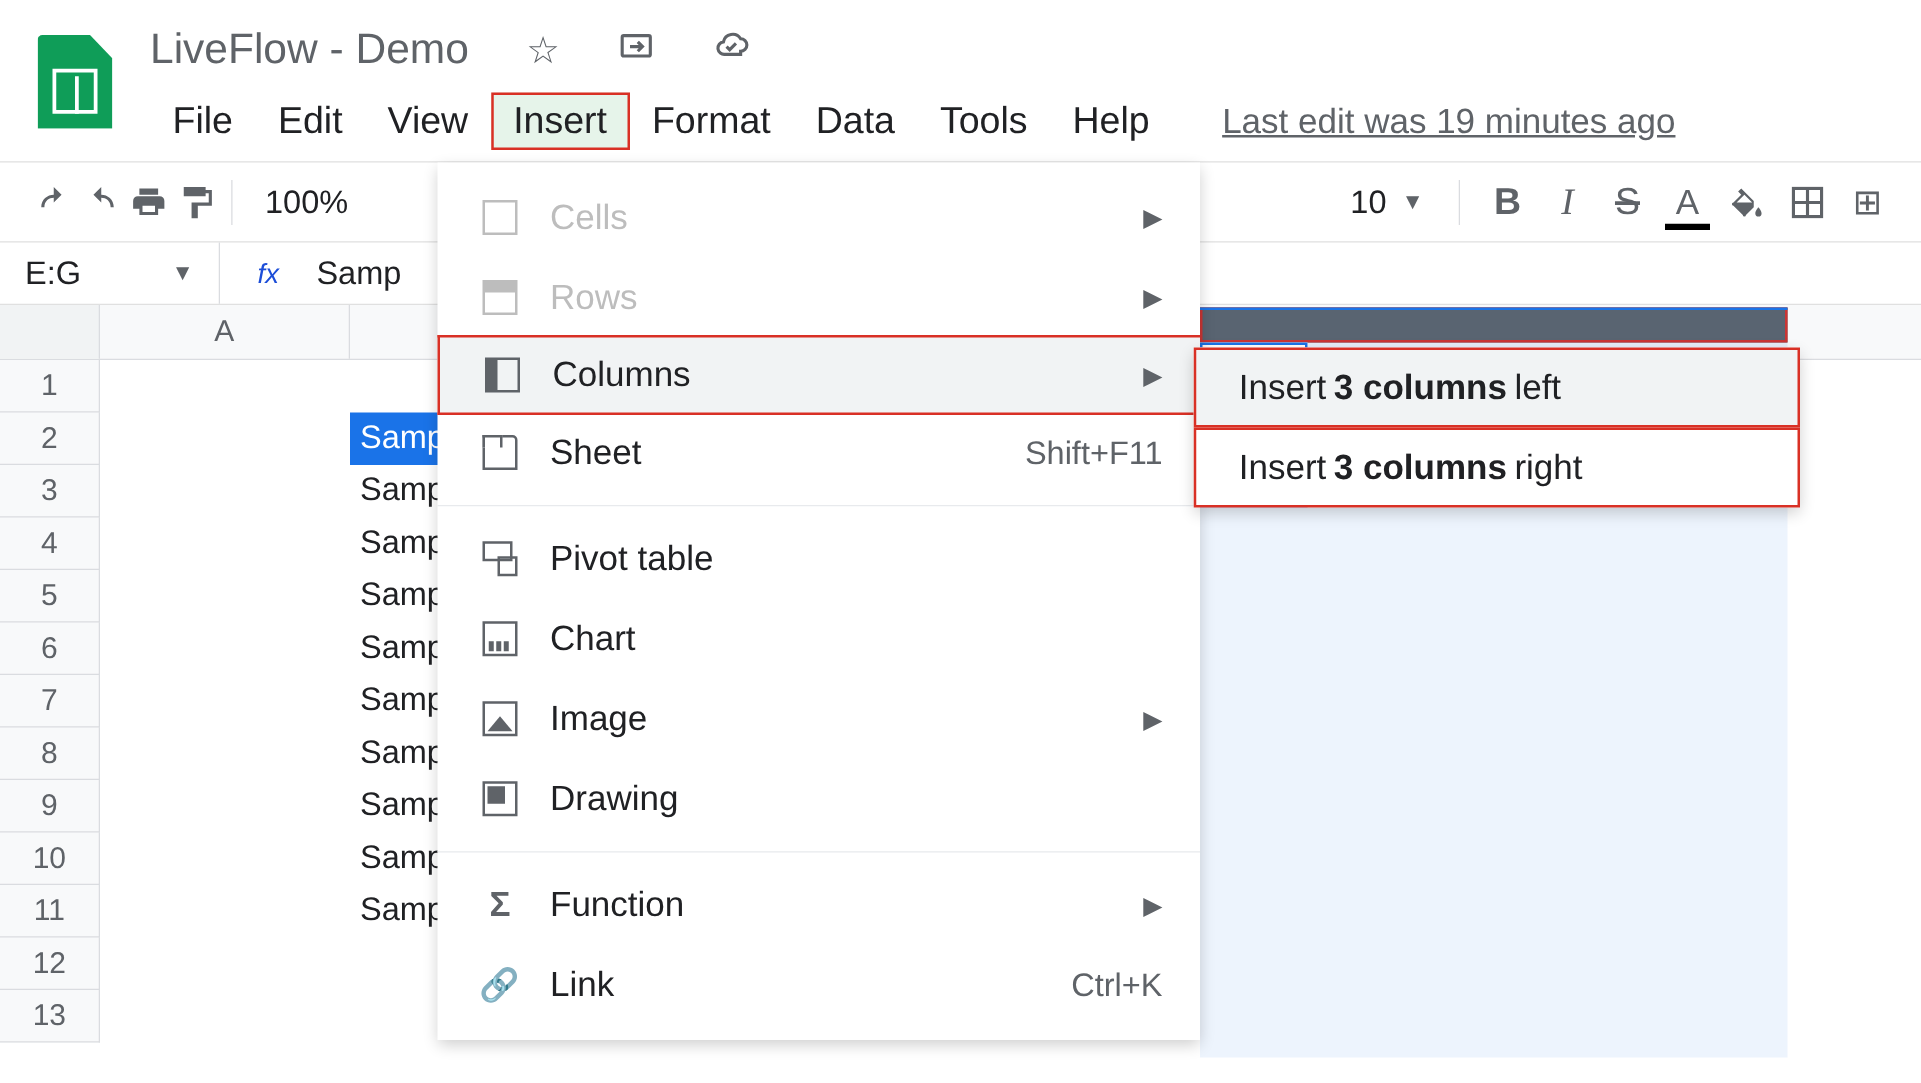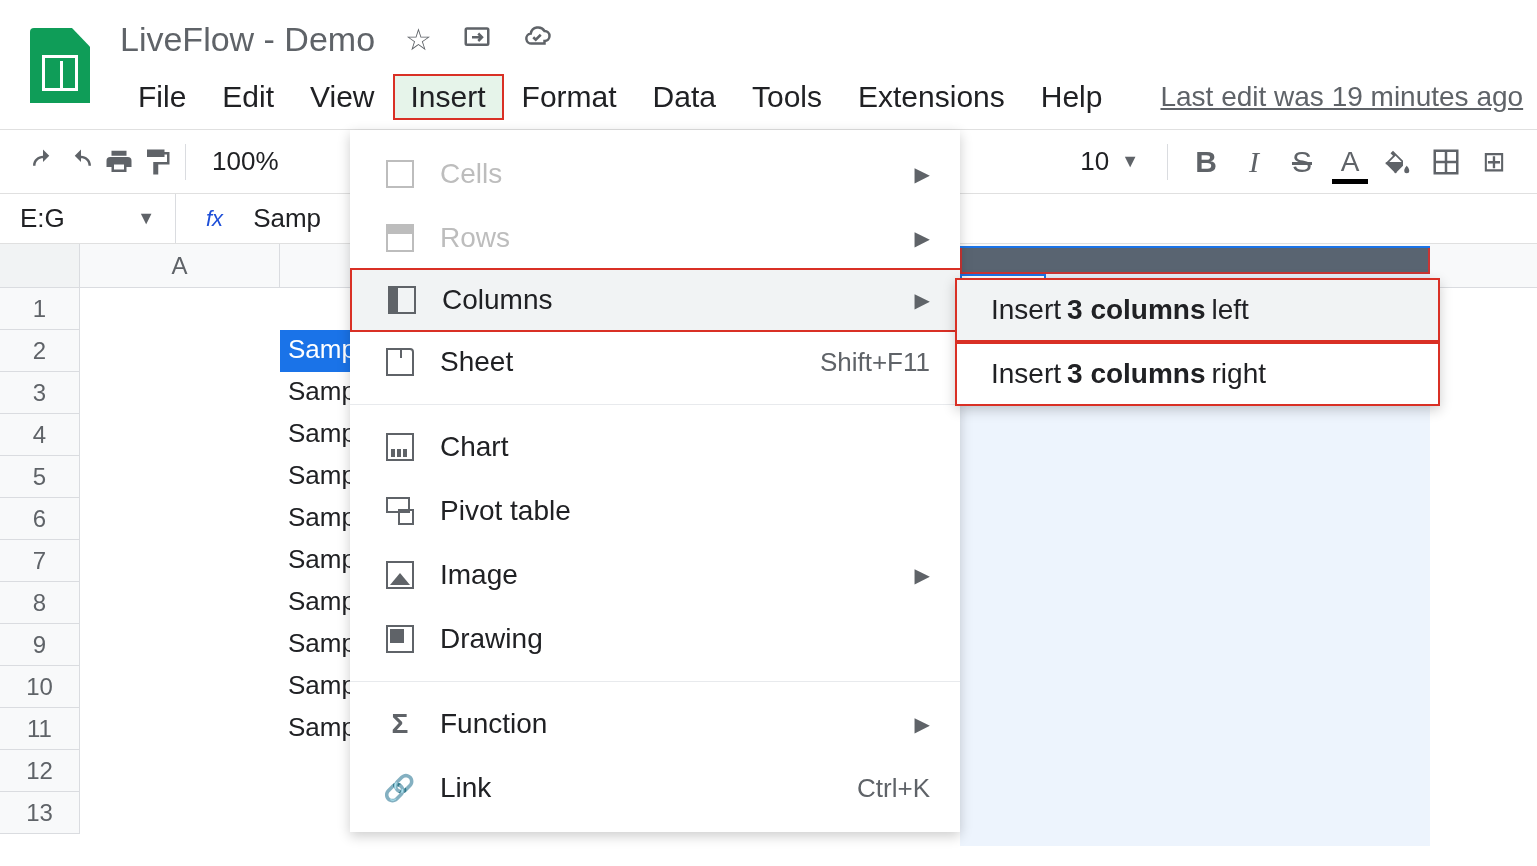--- a/index.html
+++ b/index.html
@@ -4,21 +4,21 @@
 <style>
 * { box-sizing: border-box; margin: 0; padding: 0; }
 body { font-family: Arial, sans-serif; background: #fff; overflow: hidden; width: 1537px; height: 866px; position: relative; }
 
 
 .header { display: flex; align-items: flex-start; padding: 20px 0 0 30px; border-bottom: 1px solid #e0e0e0; height: 130px; }
 .app-icon { width: 60px; height: 75px; background: #0f9d58; border-radius: 4px 4px 0 0; position: relative; margin-right: 30px; margin-top: 8px; clip-path: polygon(0 0, 70% 0, 100% 25%, 100% 100%, 0 100%); }
 .app-icon::after { content: ""; position: absolute; bottom: 12px; left: 12px; right: 12px; height: 30px; border: 3px solid #fff; }
 .app-icon::before { content: ""; position: absolute; bottom: 12px; left: 50%; width: 3px; height: 30px; background: #fff; z-index: 1; }
 .header-right { flex: 1; }
-.title-row { display: flex; align-items: center; gap: 30px; margin-bottom: 15px; }
+.title-row { display: flex; align-items: center; gap: 46px; margin-bottom: 15px; }
 .doc-title { font-size: 34px; color: #5f6368; font-weight: 400; }
 .title-icon { color: #5f6368; font-size: 30px; }
 .menu-bar { display: flex; align-items: center; gap: 0; }
 .menu-item { font-size: 30px; color: #202124; padding: 6px 18px; cursor: pointer; }
 .menu-item.active { background: #e6f4ea; border: 2px solid #d93025; padding: 4px 16px; }
 .last-edit { font-size: 28px; color: #5f6368; text-decoration: underline; margin-left: 40px; cursor: pointer; }
 
 
 .toolbar { display: flex; align-items: center; height: 64px; padding: 0 25px; gap: 2px; border-bottom: 1px solid #e0e0e0; }
 .tb-icon { width: 36px; height: 36px; color: #5f6368; display: flex; align-items: center; justify-content: center; font-size: 28px; cursor: pointer; }
@@ -112,21 +112,20 @@
       </span>
     </div>
     <div class="menu-bar">
       <div class="menu-item">File</div>
       <div class="menu-item">Edit</div>
       <div class="menu-item">View</div>
       <div class="menu-item active">Insert</div>
       <div class="menu-item">Format</div>
       <div class="menu-item">Data</div>
       <div class="menu-item">Tools</div>
-      <div class="menu-item">Extensions</div>
       <div class="menu-item">Help</div>
       <div class="last-edit">Last edit was 19 minutes ago</div>
     </div>
   </div>
 </div>
 
 <div class="toolbar">
   <div class="tb-icon">
     <svg viewBox="0 0 24 24" fill="#5f6368">
         <path d="M12 5V2L7 7l5 5V9c3 0 6 2 6 6h2c0-5-4-8-8-8v-2z" transform="scale(-1,1) translate(-24,0)"></path>
@@ -255,29 +254,29 @@
   <div class="dd-item">
     <span class="dd-icon-slot">
         <span class="dd-icon i-sheet"></span>
       </span>
     <span>Sheet</span>
     <span class="dd-shortcut">Shift+F11</span>
   </div>
   <div class="dd-sep"></div>
   <div class="dd-item">
     <span class="dd-icon-slot">
+        <span class="dd-icon i-pivot"></span>
+      </span>
+    <span>Pivot table</span>
+  </div>
+  <div class="dd-item">
+    <span class="dd-icon-slot">
         <span class="dd-icon i-chart"></span>
       </span>
     <span>Chart</span>
-  </div>
-  <div class="dd-item">
-    <span class="dd-icon-slot">
-        <span class="dd-icon i-pivot"></span>
-      </span>
-    <span>Pivot table</span>
   </div>
   <div class="dd-item">
     <span class="dd-icon-slot">
         <span class="dd-icon i-image"></span>
       </span>
     <span>Image</span>
     <span class="dd-arrow">▶</span>
   </div>
   <div class="dd-item">
     <span class="dd-icon-slot">

